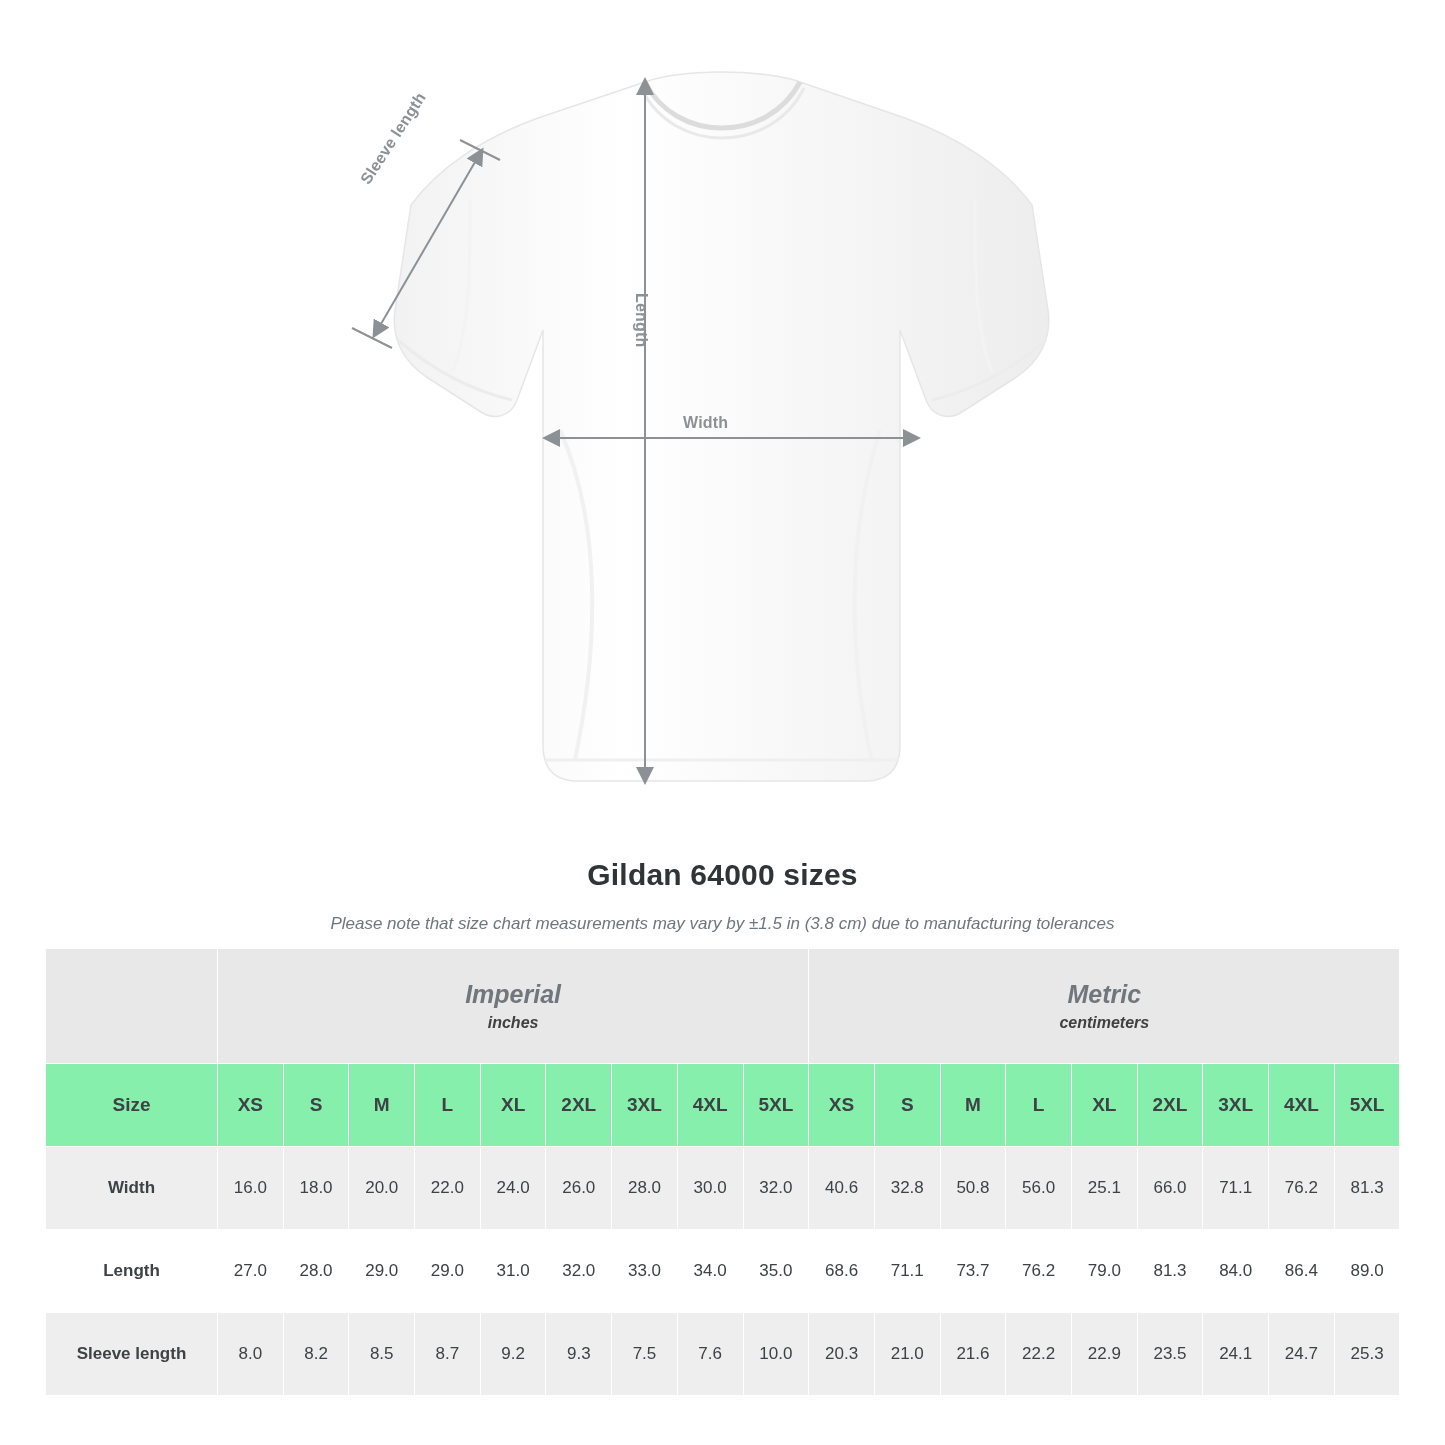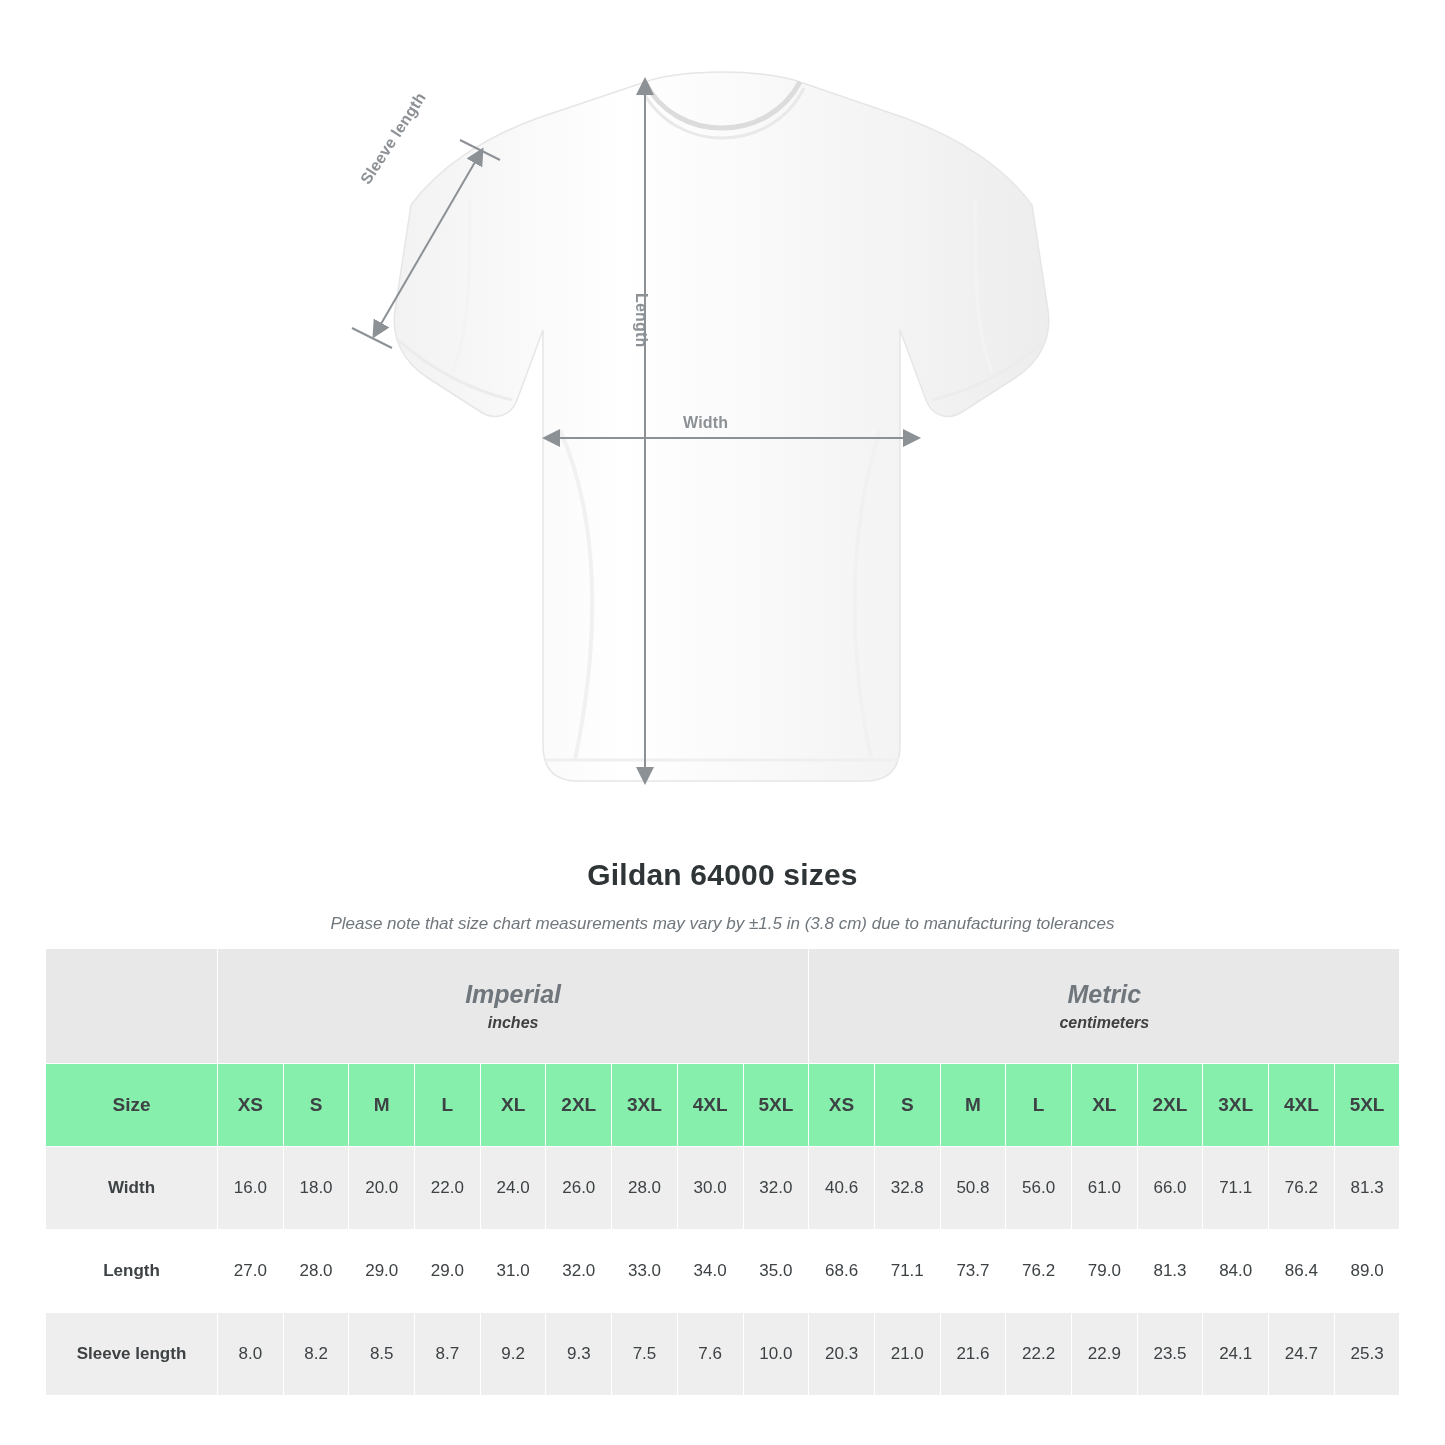--- a/index.html
+++ b/index.html
@@ -284,21 +284,21 @@
           <td>22.0</td>
           <td>24.0</td>
           <td>26.0</td>
           <td>28.0</td>
           <td>30.0</td>
           <td>32.0</td>
           <td>40.6</td>
           <td>32.8</td>
           <td>50.8</td>
           <td>56.0</td>
-          <td>61.0</td>
+          <td>25.1</td>
           <td>66.0</td>
           <td>71.1</td>
           <td>76.2</td>
           <td>81.3</td>
         </tr>
         <tr class="r-length">
           <th class="row-head">Length</th>
           <td>27.0</td>
           <td>28.0</td>
           <td>29.0</td>

